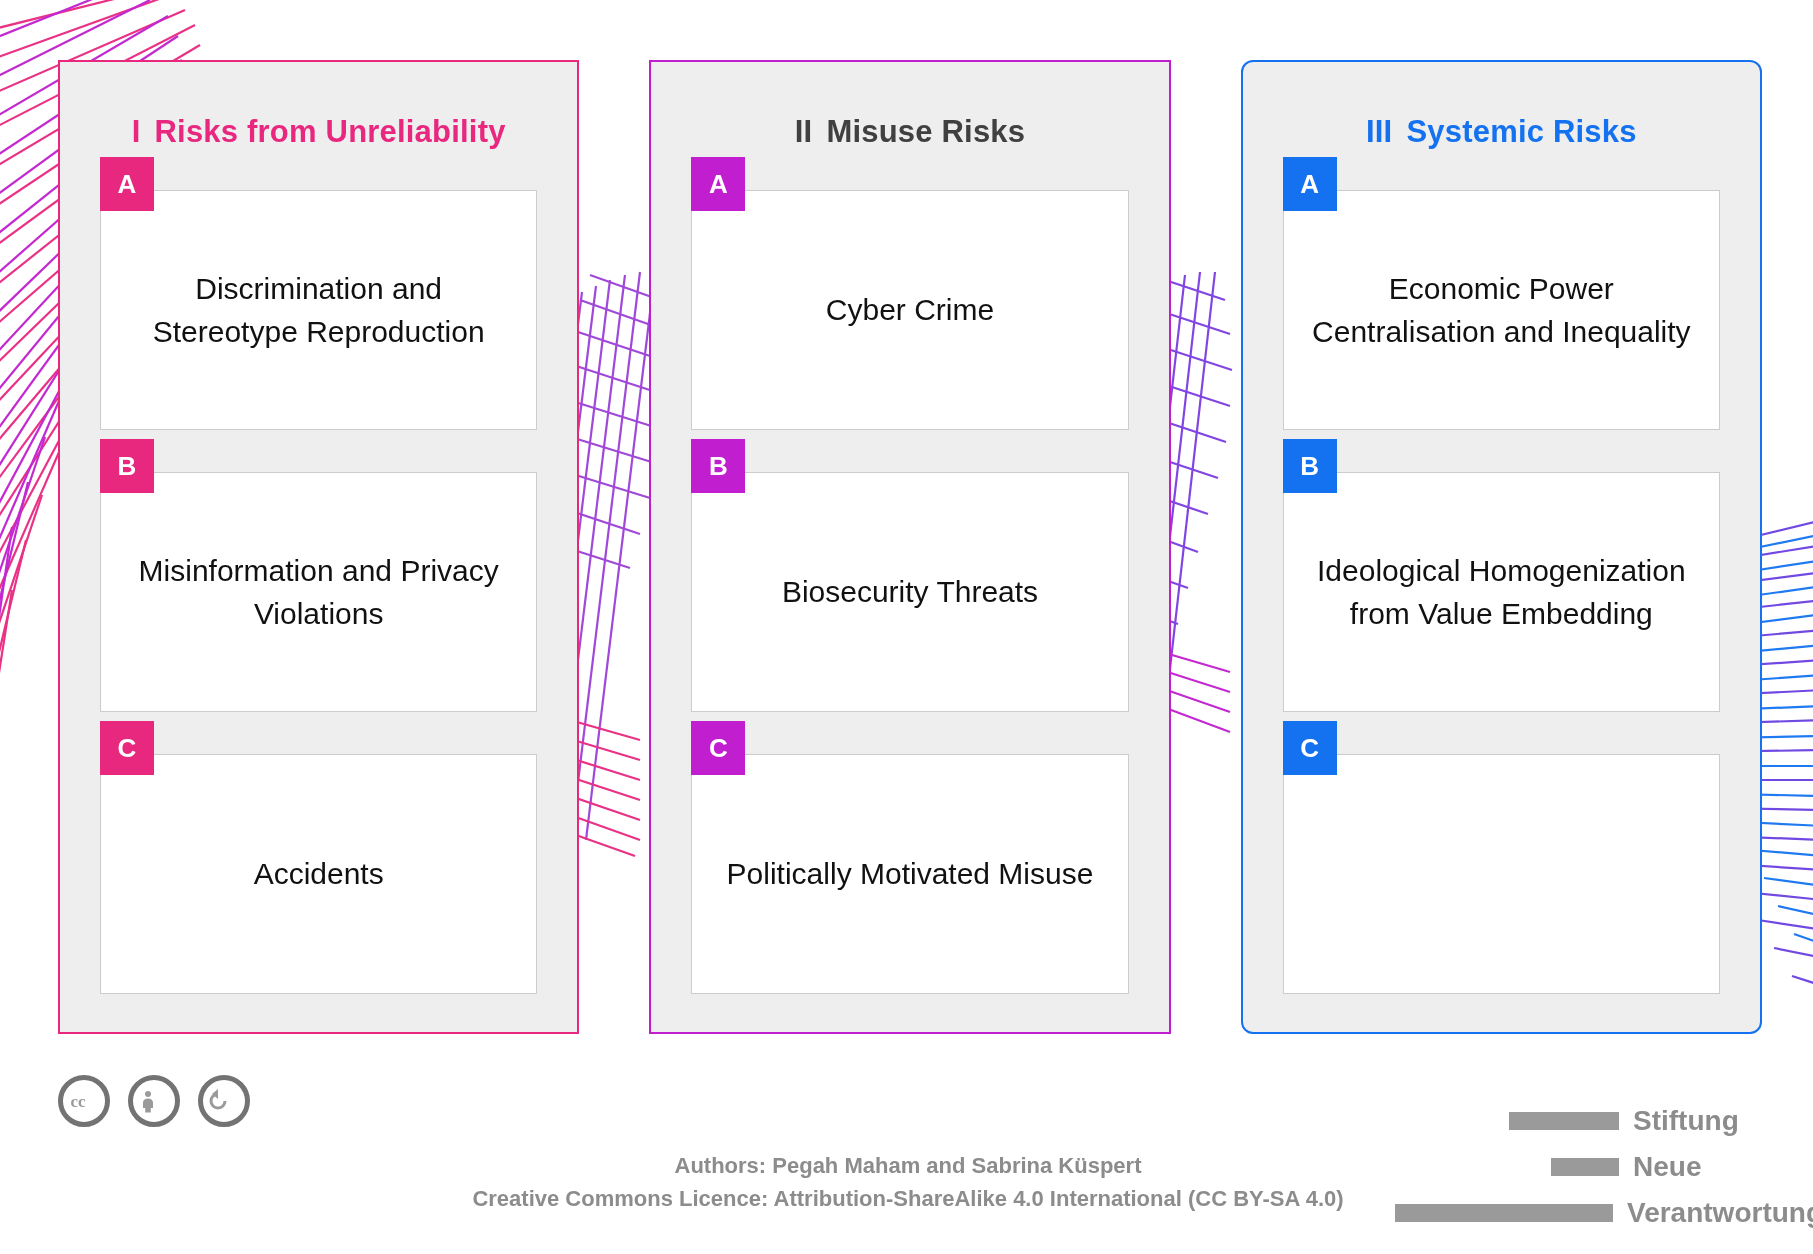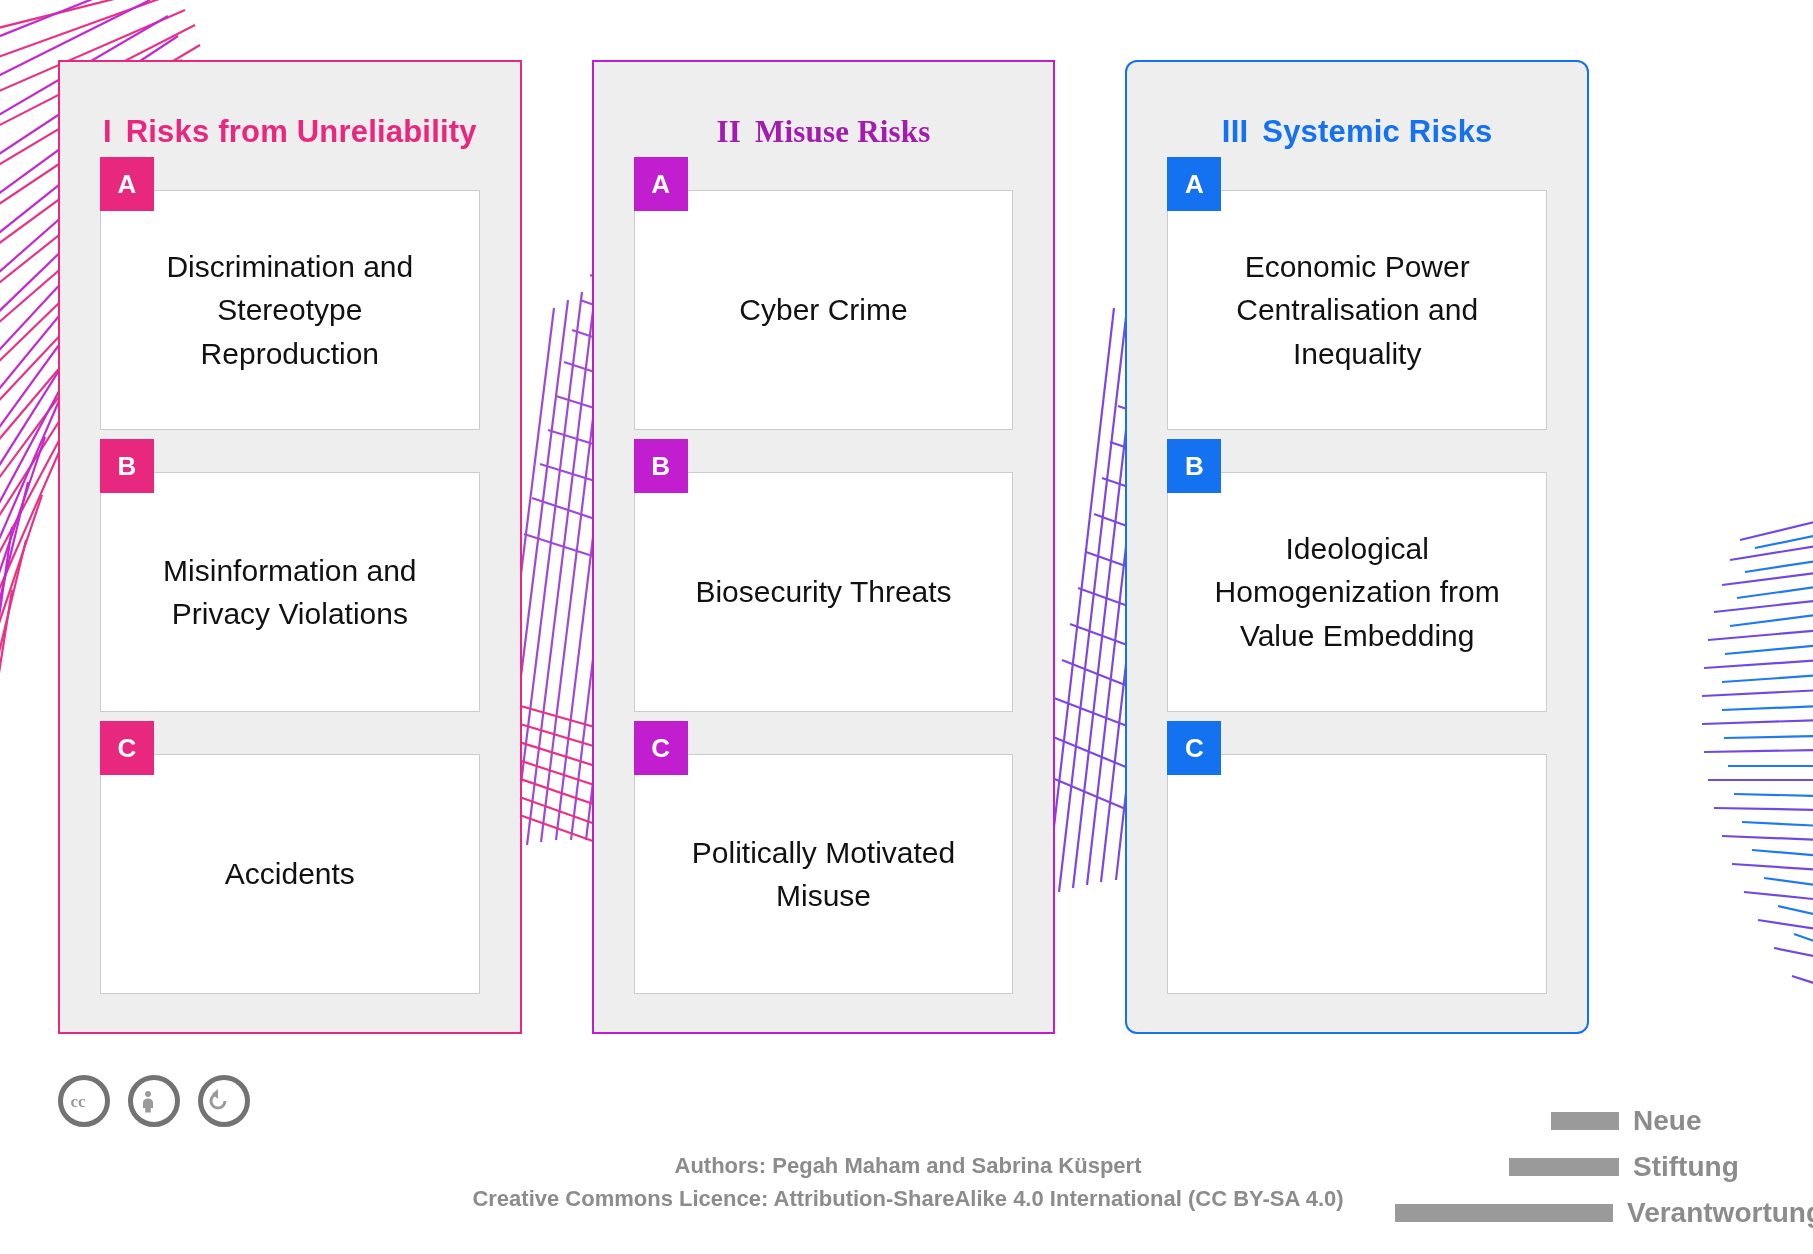--- a/index.html
+++ b/index.html
@@ -28,21 +28,21 @@
     width: 1813px;
     height: 1254px;
     z-index: 2;
   }
 
   
   .columns {
     position: absolute;
     left: 58px;
     top: 60px;
-    width: 1531px;
+    width: 1704px;
     display: flex;
     gap: 70px;
   }
 
   .column {
     width: 525px;
     background: #eeeeee;
     border: 2px solid #e8277f;
     box-sizing: border-box;
     padding: 0 40px 38px 40px;
@@ -54,21 +54,21 @@
     font-size: 31px;
     font-weight: bold;
     color: #e8277f;
     text-align: center;
     padding-top: 52px;
     padding-bottom: 40px;
     letter-spacing: .2px;
     white-space: nowrap;
   }
   .col-title .num { margin-right: 14px; }
-  .column.c2 .col-title { color: #a21caf; font-family: Liberation Serif, serif; }
+  .column.c2 .col-title { color: #404040; }
   .column.c3 .col-title { color: #1472f0; }
 
   .card {
     position: relative;
     background: #ffffff;
     border: 1px solid #cccccc;
     box-sizing: border-box;
     height: 240px;
     margin-bottom: 42px;
     display: flex;
@@ -408,32 +408,32 @@
         </svg>
       </div>
     </div>
     <div class="credits">
       <div>Authors: Pegah Maham and Sabrina Küspert</div>
       <div>Creative Commons Licence: Attribution-ShareAlike 4.0 International (CC BY-SA 4.0)</div>
     </div>
   </div>
 
   <div class="logo">
+    <div class="logo-row r1">
+      <span class="logo-col-left">
+          <span class="logo-bar"></span>
+        </span>
+      <span class="logo-text">Stiftung</span>
+    </div>
     <div class="logo-row r2">
       <span class="logo-col-left">
           <span class="logo-bar"></span>
         </span>
       <span class="logo-text">Neue</span>
     </div>
-    <div class="logo-row r1">
-      <span class="logo-col-left">
-          <span class="logo-bar"></span>
-        </span>
-      <span class="logo-text">Stiftung</span>
-    </div>
     <div class="logo-row r3">
       <span class="logo-col-left">
           <span class="logo-bar"></span>
         </span>
       <span class="logo-text">Verantwortung</span>
     </div>
   </div>
 
 </div>
 

